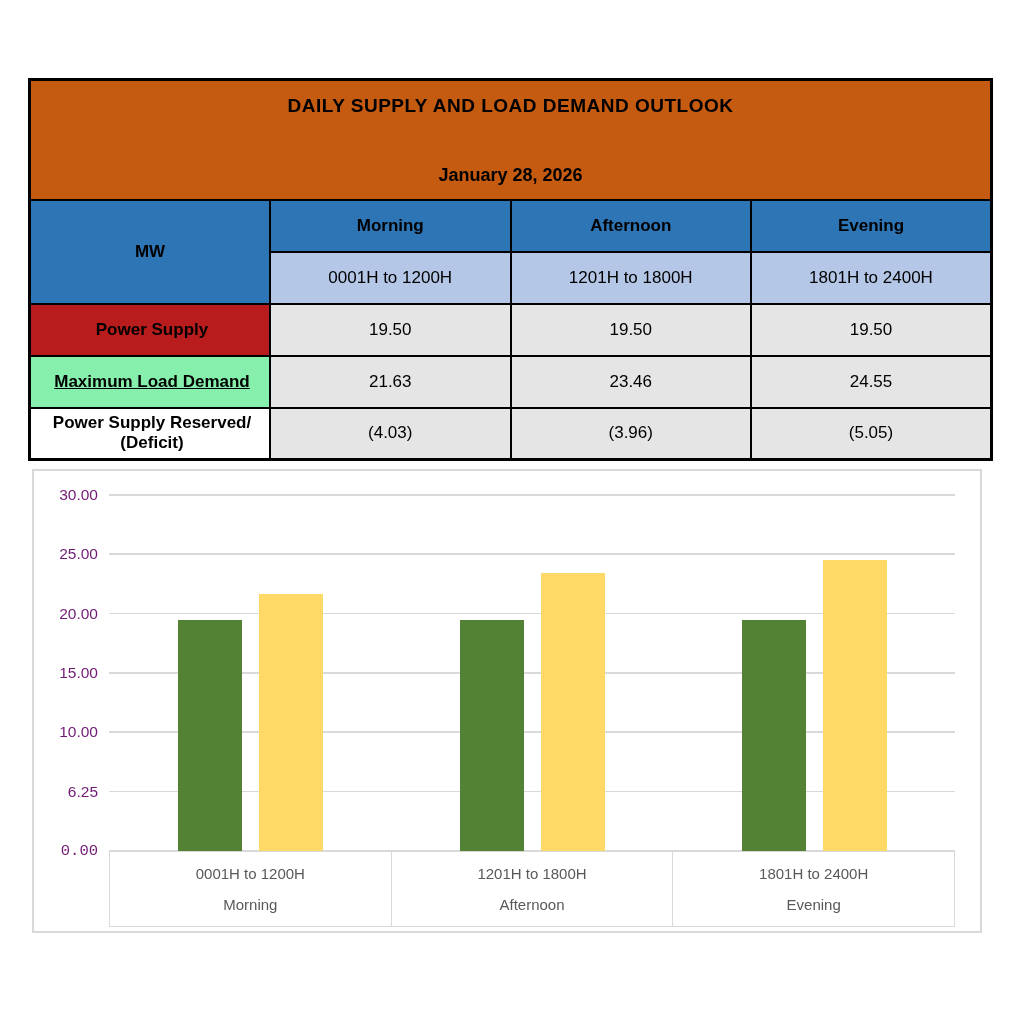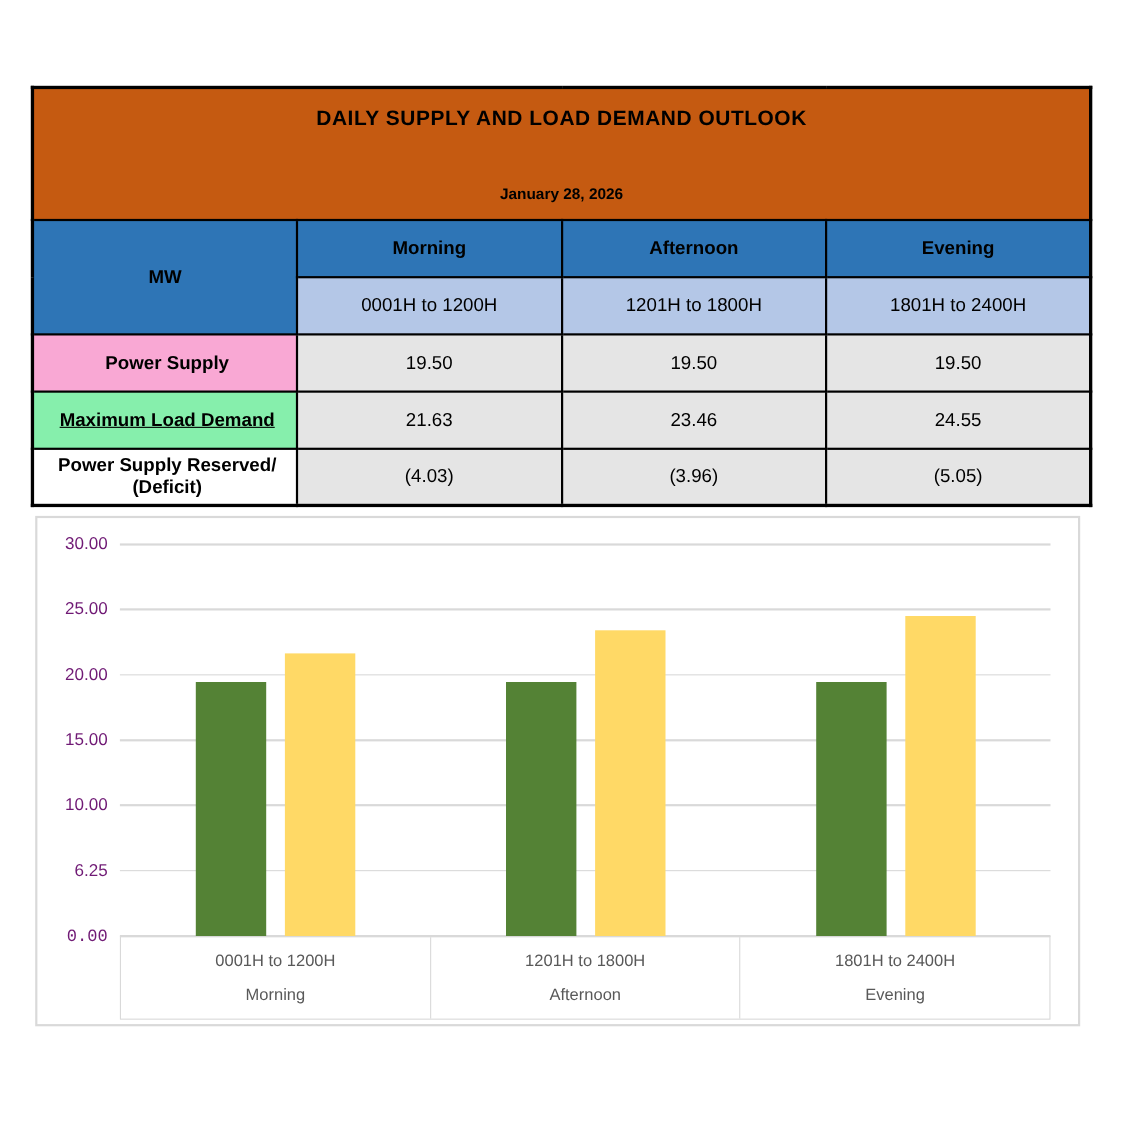--- a/index.html
+++ b/index.html
@@ -31,21 +31,21 @@
     font-size: 17px;
     color: #000000;
   }
   td.banner {
     background: #C55A11;
     height: 120px;
     color: #ffffff;
     font-weight: bold;
   }
   .banner-title { font-size: 19px; letter-spacing: 0.5px; margin-top: 2px; }
-  .banner-date  { font-size: 14px; margin-top: 48px; }
+  .banner-date  { font-size: 18px; margin-top: 48px; }
   td.mw-cell {
     background: #2E75B6;
     color: #ffffff;
     font-weight: bold;
     font-size: 18px;
   }
   td.period-cell {
     background: #2E75B6;
     color: #ffffff;
     font-weight: bold;
@@ -56,21 +56,21 @@
     color: #000000;
     font-weight: normal;
     height: 52px;
   }
   td.rowlabel {
     text-align: left;
     padding-left: 4px;
     font-weight: bold;
     height: 52px;
   }
-  td.green-row  { background: #f9a8d4; color: #ffffff; }
+  td.green-row  { background: #b91c1c; color: #ffffff; }
   td.yellow-row { background: #86efac; color: #000000; text-decoration: underline; }
   td.white-row  { background: #ffffff; color: #000000; }
   td.value-cell { background: #e5e5e5; font-weight: normal; height: 52px; }
 
   
   .chart {
     position: absolute;
     left: 32px; top: 469px;
     width: 950px; height: 464px;
     background: #ffffff;

